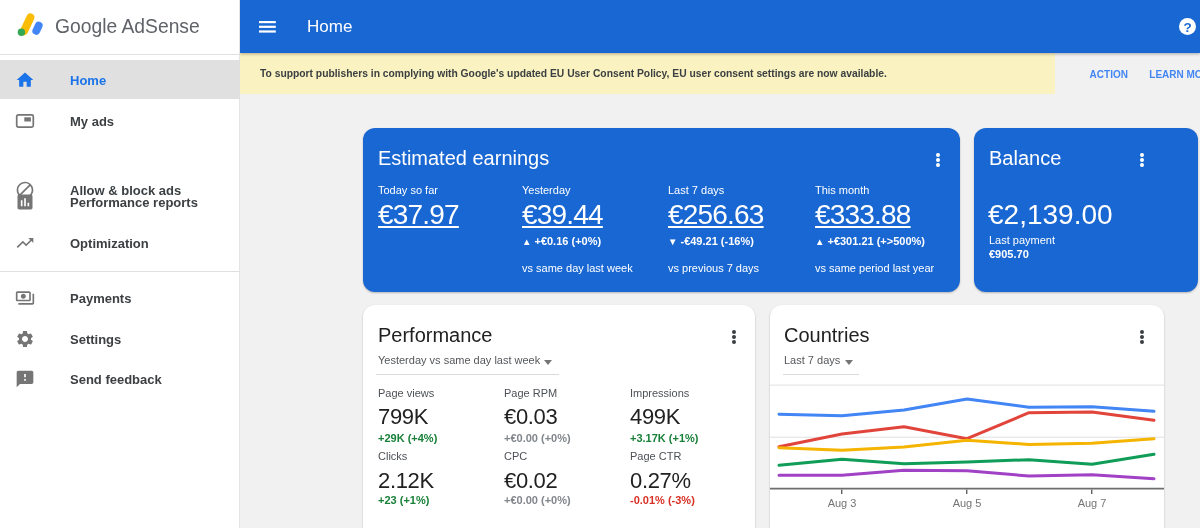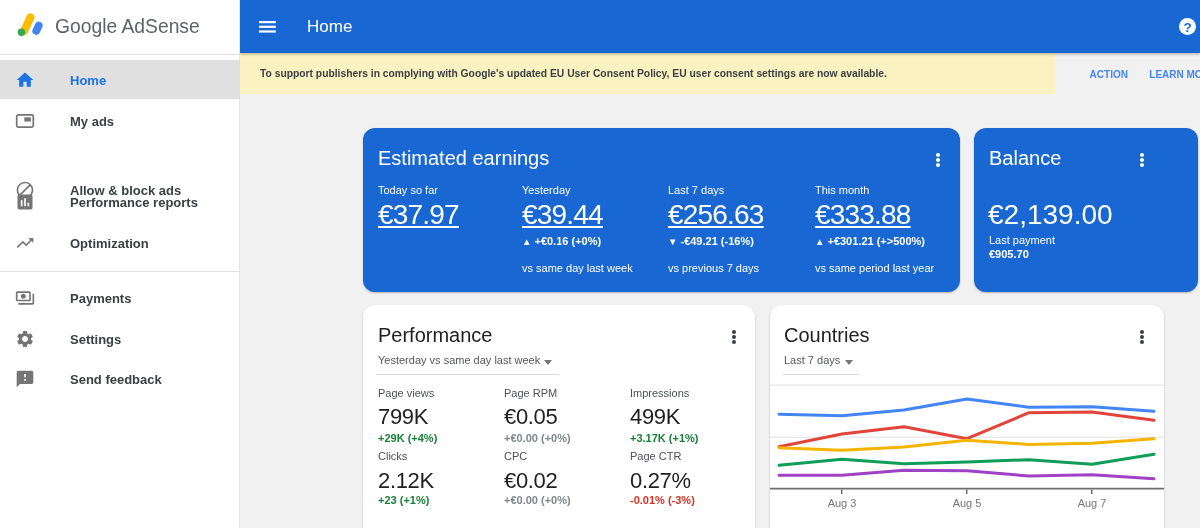--- a/index.html
+++ b/index.html
@@ -170,21 +170,21 @@
     </div>
     <div class="abs" style="left:15px; top:49.4px; font-size:11px; color:#54575B;">Yesterday vs same day last week</div>
     <svg class="abs" style="left:180.6px; top:55px;" width="8" height="5" viewBox="0 0 8 5">
       <path d="M0 0 L8 0 L4 5 Z" fill="#757575"></path>
     </svg>
     <div class="abs" style="left:13px; top:69px; width:183px; height:1px; background:#DADADA;"></div>
     <div class="plbl" style="left:15px; top:82px;">Page views</div>
     <div class="pval" style="left:15px; top:99px;">799K</div>
     <div class="pdel green" style="left:15px; top:127px;">+29K (+4%)</div>
     <div class="plbl" style="left:141px; top:82px;">Page RPM</div>
-    <div class="pval" style="left:141px; top:99px;">€0.05</div>
+    <div class="pval" style="left:141px; top:99px;">€0.03</div>
     <div class="pdel grey" style="left:141px; top:127px;">+€0.00 (+0%)</div>
     <div class="plbl" style="left:267px; top:82px;">Impressions</div>
     <div class="pval" style="left:267px; top:99px;">499K</div>
     <div class="pdel green" style="left:267px; top:127px;">+3.17K (+1%)</div>
     <div class="plbl" style="left:15px; top:145px;">Clicks</div>
     <div class="pval" style="left:15px; top:162.5px;">2.12K</div>
     <div class="pdel green" style="left:15px; top:189px;">+23 (+1%)</div>
     <div class="plbl" style="left:141px; top:145px;">CPC</div>
     <div class="pval" style="left:141px; top:162.5px;">€0.02</div>
     <div class="pdel grey" style="left:141px; top:189px;">+€0.00 (+0%)</div>

